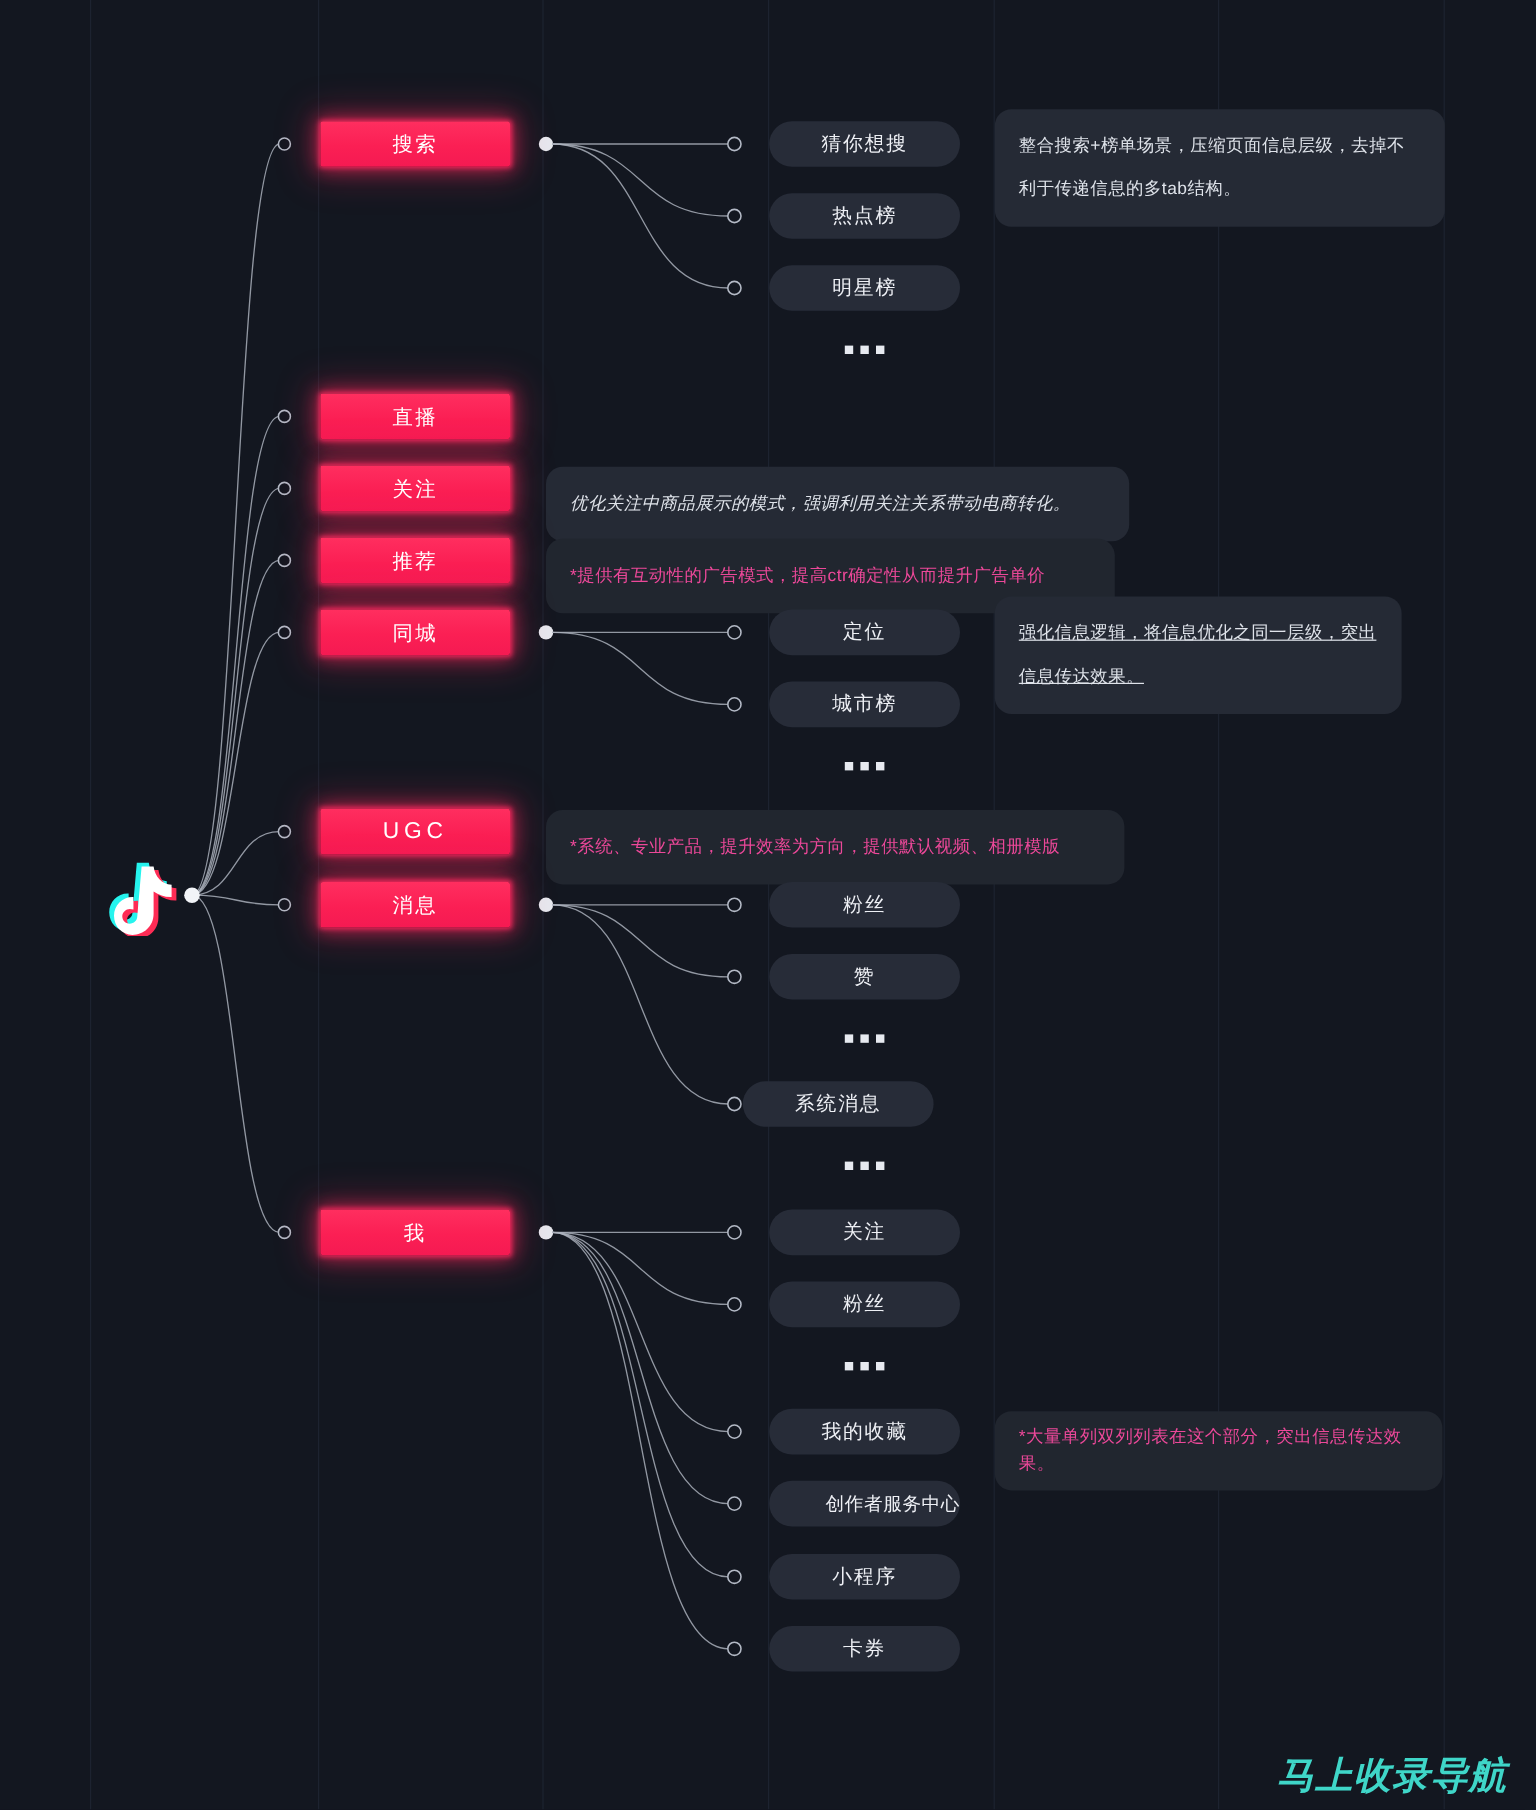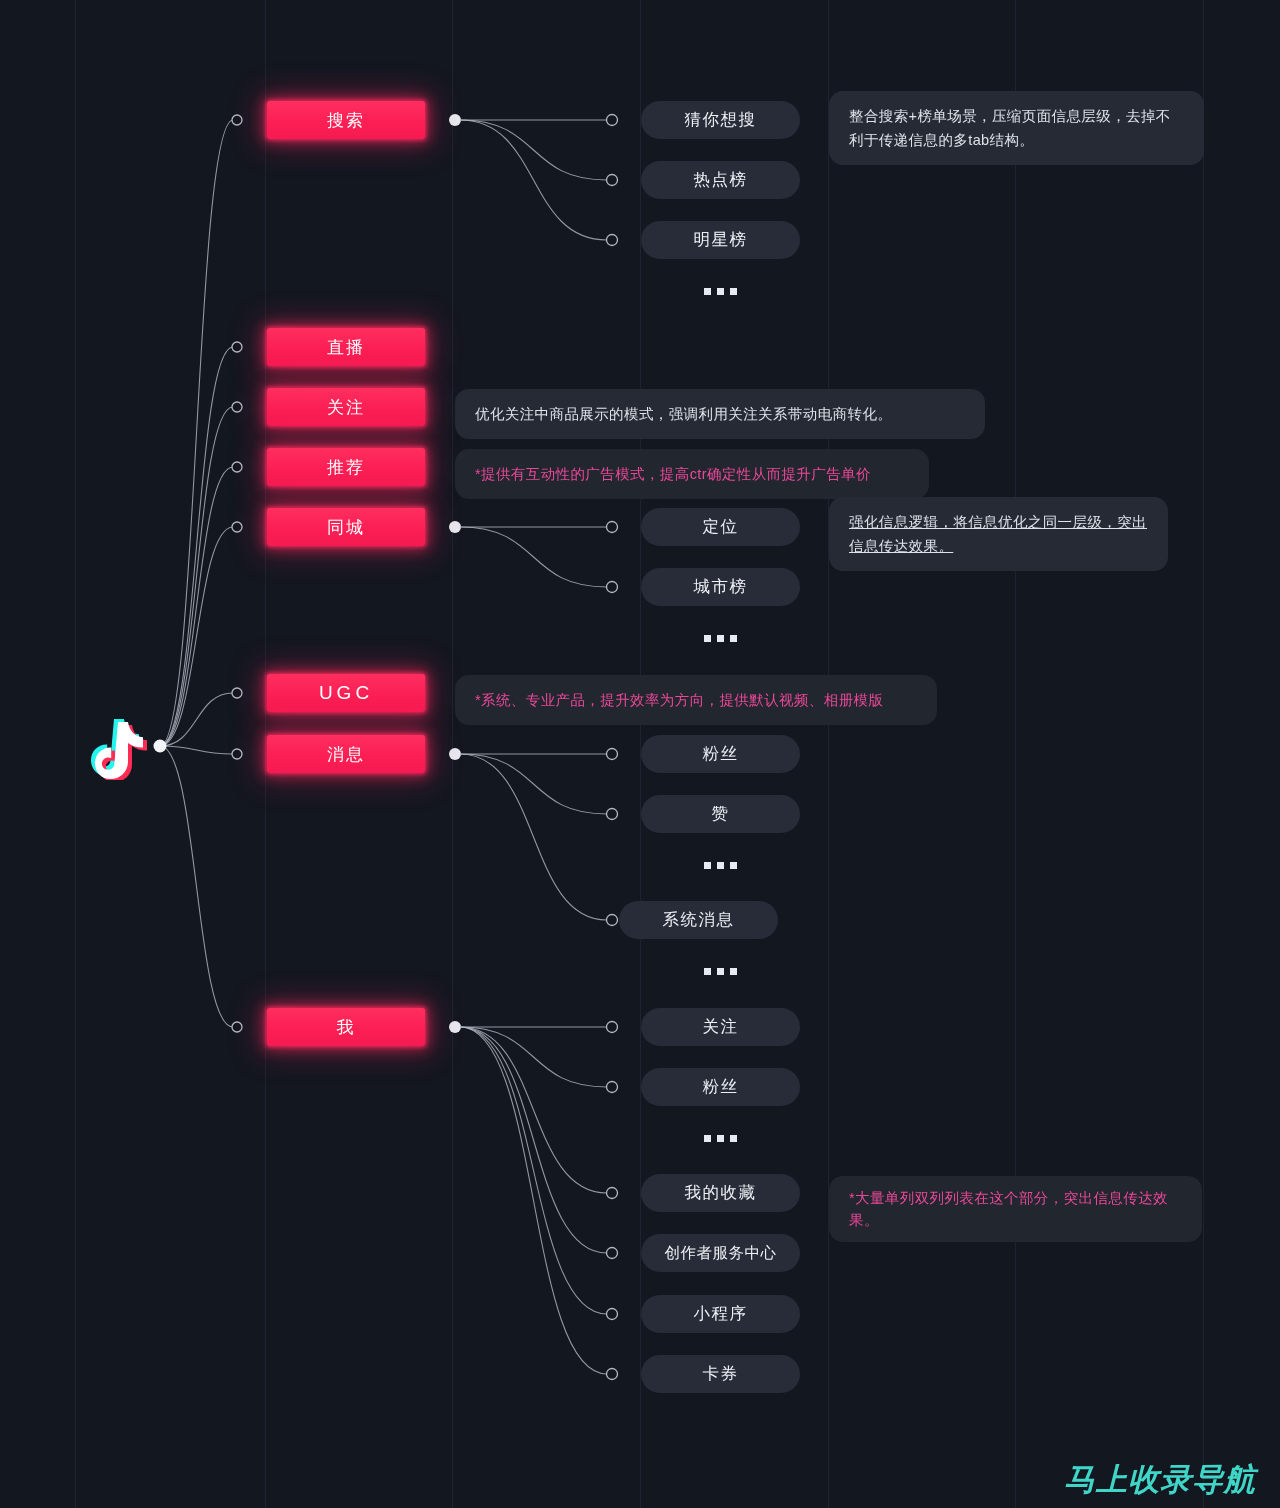--- a/index.html
+++ b/index.html
@@ -99,21 +99,21 @@
     background: #272c38;
     display: flex;
     align-items: center;
     justify-content: center;
     color: #eef0f5;
     font-size: 16.5px;
     letter-spacing: 1.5px;
     cursor: pointer;
     user-select: none;
   }
-  .pill-dark.tight { font-size: 15.5px; letter-spacing: .5px; }
+  .pill-dark.tight { font-size: 15.5px; letter-spacing: .5px; justify-content: flex-end; }
 
   
   .dots {
     width: 159px;
     height: 18px;
     display: flex;
     align-items: center;
     justify-content: center;
     gap: 6px;
   }
@@ -123,21 +123,21 @@
     height: 7px;
     background: #e7eaf0;
   }
 
   
   .note {
     background: #252a35;
     border-radius: 14px;
     padding: 13px 20px;
     font-size: 14.5px;
-    line-height: 24px;
+    line-height: 36px;
     color: #dfe3ea;
     letter-spacing: .4px;
   }
   .note.dim {
     color: #ec4899;
     background: #21262f;
   }
   .note.one { line-height: 22px; padding: 11px 20px; }
 
   
@@ -259,21 +259,21 @@
       <i></i>
       <i></i>
     </div>
     <div class="abs note" style="left: 829px; top: 91px; width: 375px;">整合搜索+榜单场景，压缩页面信息层级，去掉不利于传递信息的多tab结构。</div>
     <div class="abs pill-pink" style="left: 267px; top: 328px;">
       <span>直播</span>
     </div>
     <div class="abs pill-pink" style="left: 267px; top: 388px;">
       <span>关注</span>
     </div>
-    <div class="abs note" style="left: 455px; top: 389px; width: 530px;">优化关注中商品展示的模式，强调利用关注关系带动电商转化。</div>
+    <div class="abs note" style="left: 455px; top: 389px; width: 486px; font-style: italic;">优化关注中商品展示的模式，强调利用关注关系带动电商转化。</div>
     <div class="abs pill-pink" style="left: 267px; top: 448px;">
       <span>推荐</span>
     </div>
     <div class="abs note dim" style="left: 455px; top: 449px; width: 474px;">*提供有互动性的广告模式，提高ctr确定性从而提升广告单价</div>
     <div class="abs pill-pink" style="left: 267px; top: 508px;">
       <span>同城</span>
     </div>
     <div class="abs pill-dark" style="left: 641px; top: 508px;">
       <span>定位</span>
     </div>

